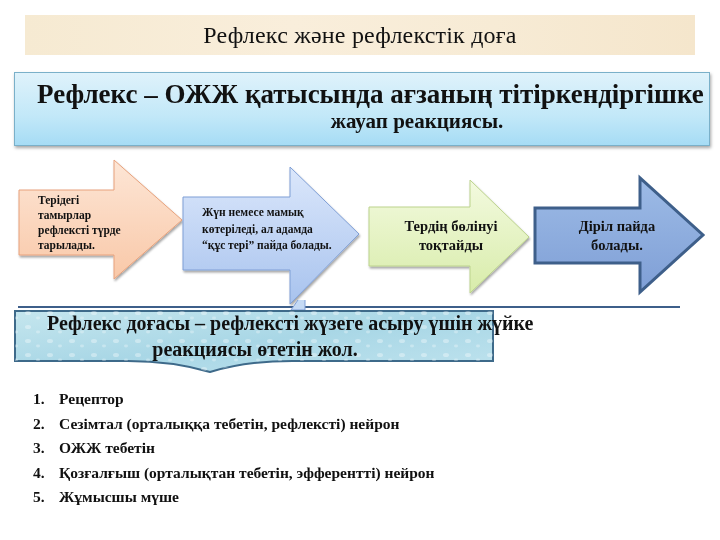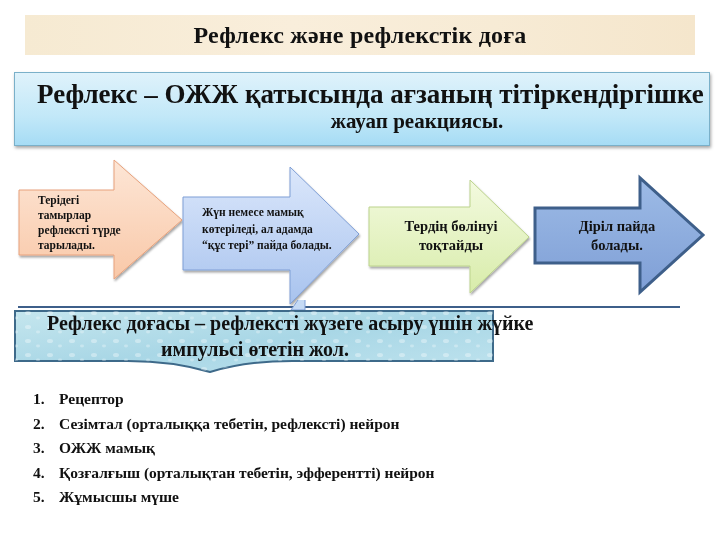--- a/index.html
+++ b/index.html
@@ -1,21 +1,21 @@
 <!DOCTYPE html>
 <html><head>
 <meta charset="utf-8">
 <style>
   html, body { margin:0; padding:0; }
   body { width:720px; height:540px; background:#ffffff; position:relative; overflow:hidden;
          font-family:"Liberation Serif", serif; }
   .title-bar { position:absolute; left:25px; top:15px; width:670px; height:40px;
     background: linear-gradient(90deg,#f6ead2 0%,#f9eedb 40%,#f7ebd5 70%,#f5e6cc 100%);
     display:flex; align-items:center; justify-content:center; }
-  .title-bar span { font-weight:bold; font-size:24px; color:#111; letter-spacing:0.2px; }
+  .title-bar span { font-weight:normal; font-size:24px; color:#111; letter-spacing:0.2px; }
   .def-box { position:absolute; left:14px; top:72px; width:694px; height:72px;
     background: linear-gradient(180deg,#dff2fb 0%,#c2e8f8 60%,#a6dcf5 100%);
     border:1px solid #7ab0c9; box-shadow: 1px 2px 3px rgba(0,0,0,0.35); }
   .def-line1 { position:absolute; left:22px; top:6px; font-weight:bold; font-size:27px; color:#111; white-space:nowrap; }
   .def-line2 { position:absolute; left:0; right:0; top:36px; text-align:center; padding-left:110px;
     font-weight:bold; font-size:21px; color:#111; white-space:nowrap; }
   svg.arrows { position:absolute; left:0; top:150px; }
   .arrow-text { position:absolute; font-weight:bold; color:#111; line-height:1.3;margin-left:12px; }
   .t1 { left:26px; top:193px; width:95px; font-size:11.5px; }
   .t2 { left:190px; top:204px; width:130px; font-size:11.5px; line-height:1.45; }
@@ -93,34 +93,34 @@
       <ellipse cx="16" cy="10" rx="2" ry="1.4" fill="#ffffff" opacity="0.3"></ellipse>
     </pattern>
   </defs>
 
   <polygon points="291,310 305,290 305,310" fill="#c5daf5" stroke="#7f9fd6" stroke-width="1"></polygon>
   <path d="M15,311 L493,311 L493,361 L300,361 Q250,360 210,372 Q170,360 120,361 L15,361 Z" fill="url(#gw)" stroke="#3e6a8a" stroke-width="2"></path>
   <path d="M15,311 L493,311 L493,361 L300,361 Q250,360 210,372 Q170,360 120,361 L15,361 Z" fill="url(#drops)"></path>
 </svg>
 
 <div class="arc-text1">Рефлекс доғасы – рефлексті жүзеге асыру үшін жүйке</div>
-<div class="arc-text2">импульсі өтетін жол.</div>
+<div class="arc-text2">реакциясы өтетін жол.</div>
 
 <ol class="list">
   <li>
       <span class="num">1.</span>
       <span>Рецептор</span>
     </li>
   <li>
       <span class="num">2.</span>
       <span>Сезімтал (орталыққа тебетін, рефлексті) нейрон</span>
     </li>
   <li>
       <span class="num">3.</span>
-      <span>ОЖЖ мамық</span>
+      <span>ОЖЖ тебетін</span>
     </li>
   <li>
       <span class="num">4.</span>
       <span>Қозғалғыш (орталықтан тебетін, эфферентті) нейрон</span>
     </li>
   <li>
       <span class="num">5.</span>
       <span>Жұмысшы мүше</span>
     </li>
 </ol>

